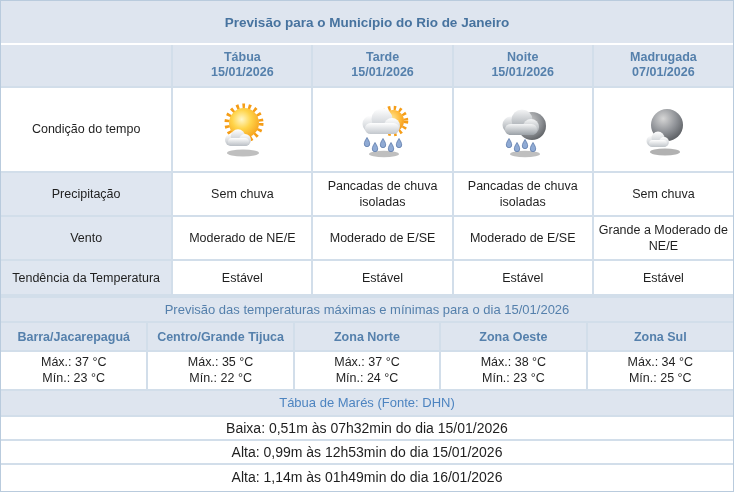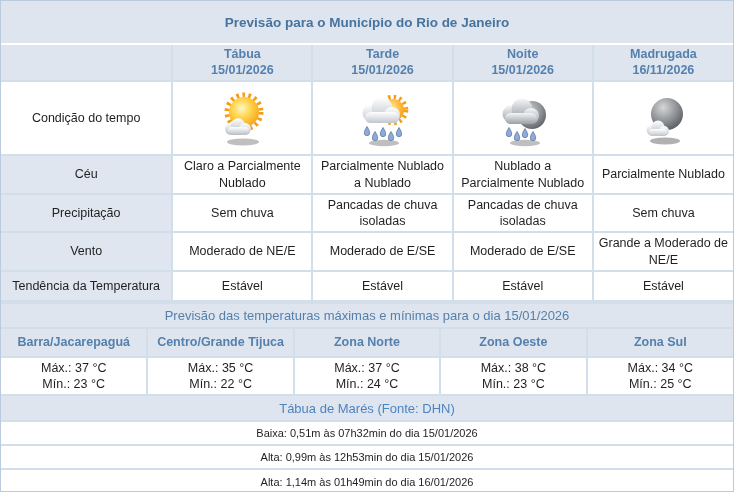--- a/index.html
+++ b/index.html
@@ -59,21 +59,21 @@
     height:28px;background:var(--color-header-bg);
     color:var(--color-header-text);font-weight:bold;
   }
   .zones tr.zone-vals td{height:33px;background:var(--color-cell-bg);line-height:1.3;}
   .zones col{width:20%;}
 
   .tides-title{height:26px;color:var(--color-tide-title-text);border-top:none;}
   .tide-row{
     height:24px;box-sizing:border-box;display:flex;align-items:center;justify-content:center;
     background:var(--color-cell-bg);border-bottom:2px solid var(--color-border);
-    font-size:11px;
+    font-size:14px;
   }
   .tide-row:last-child{border-bottom:none;}
 </style>
 </head>
 <body>
 
 <div class="page">
 
   <div class="title-bar">Previsão para o Município do Rio de Janeiro</div>
 
@@ -95,21 +95,21 @@
       <th>
         <span>Tarde</span><br>
         <span>15/01/2026</span>
       </th>
       <th>
         <span>Noite</span><br>
         <span>15/01/2026</span>
       </th>
       <th>
         <span>Madrugada</span><br>
-        <span>16/11/2026</span>
+        <span>07/01/2026</span>
       </th>
     </tr>
 
     <tr class="icons-row">
       <td class="label">Condição do tempo</td>
       <td>
         <svg class="wicon" width="72" height="60" viewBox="0 0 72 60">
           <defs>
             <radialGradient id="sun1" cx="42%" cy="38%" r="70%">
               <stop offset="0%" stop-color="#fff7c8"></stop>
@@ -210,27 +210,20 @@
           <g fill="url(#cl4)">
             <circle cx="25" cy="42" r="5.5"></circle>
             <circle cx="31" cy="39" r="6.5"></circle>
             <circle cx="37" cy="43" r="5"></circle>
             <rect x="22" y="41" width="18" height="7" rx="3.5"></rect>
           </g>
         </svg>
       </td>
     </tr>
 
-    <tr class="data-row">
-      <td class="label">Céu</td>
-      <td>Claro a Parcialmente Nublado</td>
-      <td>Parcialmente Nublado a Nublado</td>
-      <td>Nublado a Parcialmente Nublado</td>
-      <td>Parcialmente Nublado</td>
-    </tr>
 
     <tr class="data-row">
       <td class="label">Precipitação</td>
       <td>Sem chuva</td>
       <td>Pancadas de chuva isoladas</td>
       <td>Pancadas de chuva isoladas</td>
       <td>Sem chuva</td>
     </tr>
 
     <tr class="data-row">

